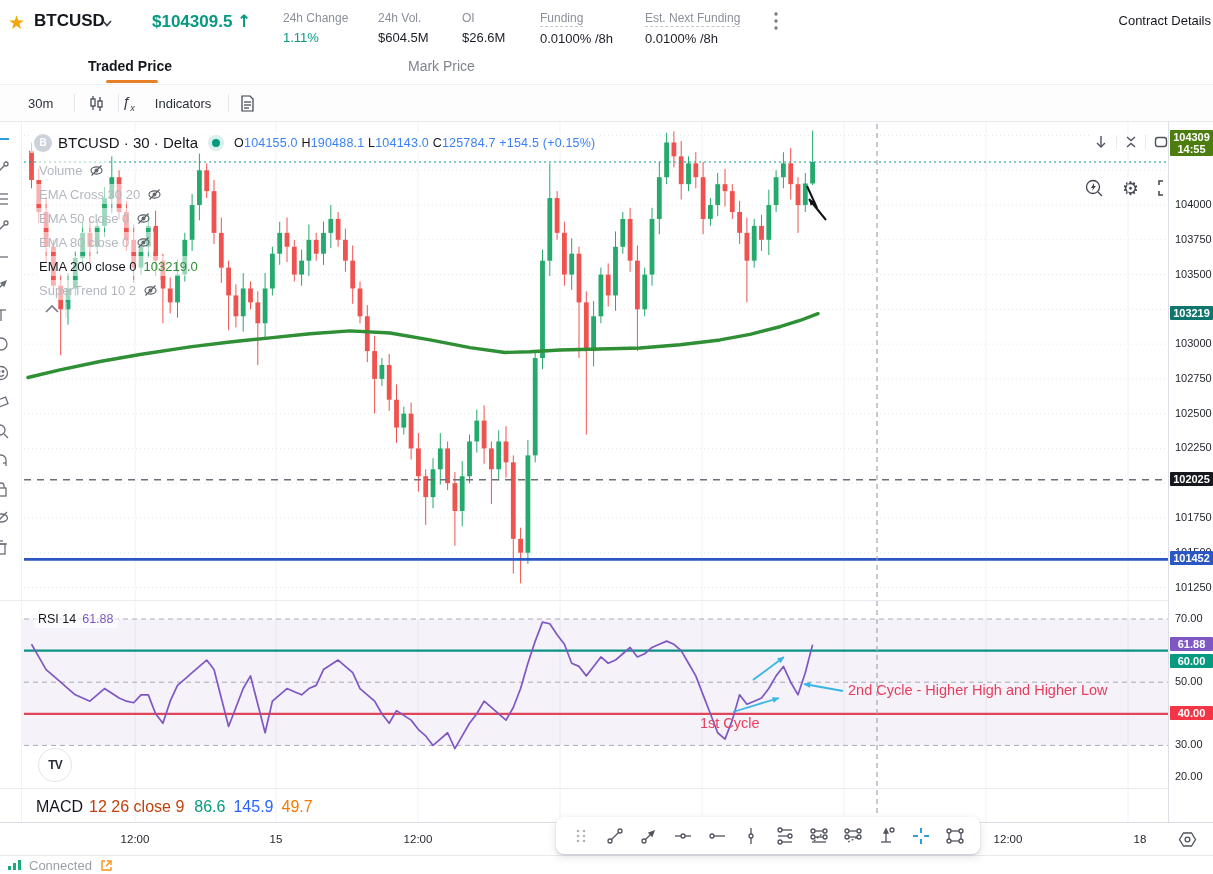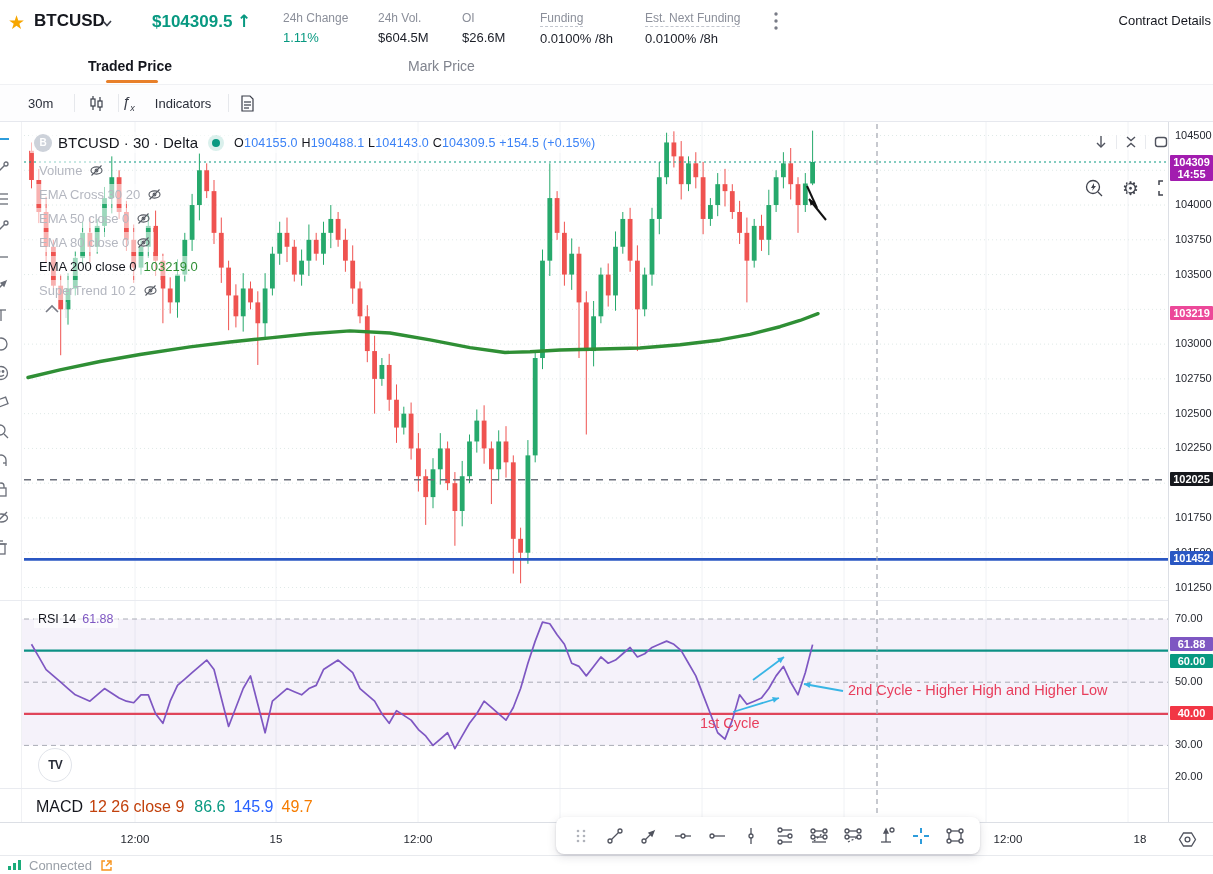--- a/index.html
+++ b/index.html
@@ -537,21 +537,21 @@
       <text x="848" y="695" fill="#e83e5c" font-size="14.5" font-family="Liberation Sans, sans-serif">2nd Cycle - Higher High and Higher Low</text>
     </svg>
 
   <div class="sepline" style="top:600px;"></div>
   <div class="sepline" style="top:788px;"></div>
 
   <div class="legend-row" style="top:132px;">
     <span class="sym-b">B</span>
     <span class="legend-title">BTCUSD · 30 · Delta</span>
     <span class="gdot"></span>
-    <span class="ohlc">O<b>104155.0</b> H<b>190488.1</b> L<b>104143.0</b> C<b>104309.5</b> <b>+154.5 (+0.15%)</b></span>
+    <span class="ohlc">O<b>104155.0</b> H<b>190488.1</b> L<b>104143.0</b> C<b>125784.7</b> <b>+154.5 (+0.15%)</b></span>
   </div>
   <div id="ind-rows">
       <div class="ind-row" style="top: 160px;">
         <span>Volume</span>
         <svg width="15" height="13" viewBox="0 0 15 13">
           <g stroke="#555962" stroke-width="1.1" fill="none">
             <ellipse cx="7.5" cy="6.5" rx="5.5" ry="3.6"></ellipse>
             <circle cx="7.5" cy="6.5" r="1.4"></circle>
             <line x1="2.5" y1="11.5" x2="12.5" y2="1.5"></line>
           </g>
@@ -655,22 +655,22 @@
       <div class="ax-lbl" style="top: 76.0385px;">104000</div>
       <div class="ax-lbl" style="top: 110.808px;">103750</div>
       <div class="ax-lbl" style="top: 145.577px;">103500</div>
       <div class="ax-lbl" style="top: 215.115px;">103000</div>
       <div class="ax-lbl" style="top: 249.885px;">102750</div>
       <div class="ax-lbl" style="top: 284.654px;">102500</div>
       <div class="ax-lbl" style="top: 319.423px;">102250</div>
       <div class="ax-lbl" style="top: 388.962px;">101750</div>
       <div class="ax-lbl" style="top: 423.731px;">101500</div>
       <div class="ax-lbl" style="top: 458.5px;">101250</div>
-      <div class="ax-badge" style="background: #a21caf; top: 33px;">104309<br>14:55</div>
-      <div class="ax-badge" style="background: #ec4899; top: 183.658px;">103219</div>
+      <div class="ax-badge" style="background: #4d7c0f; top: 8px;">104309<br>14:55</div>
+      <div class="ax-badge" style="background: #0f766e; top: 183.658px;">103219</div>
       <div class="ax-badge" style="background: rgb(22, 24, 29); top: 349.715px;">102025</div>
       <div class="ax-badge" style="background: rgb(42, 87, 195); top: 429.406px;">101452</div>
       <div class="ax-lbl" style="top: 490px;">70.00</div>
       <div class="ax-lbl" style="top: 553.2px;">50.00</div>
       <div class="ax-lbl" style="top: 616.4px;">30.00</div>
       <div class="ax-lbl" style="top: 648px;">20.00</div>
       <div class="ax-badge" style="background: rgb(126, 87, 194); top: 514.659px;">61.88</div>
       <div class="ax-badge" style="background: rgb(8, 153, 129); top: 531.6px;">60.00</div>
       <div class="ax-badge" style="background: rgb(242, 54, 69); top: 583.8px;">40.00</div>
     </div>

